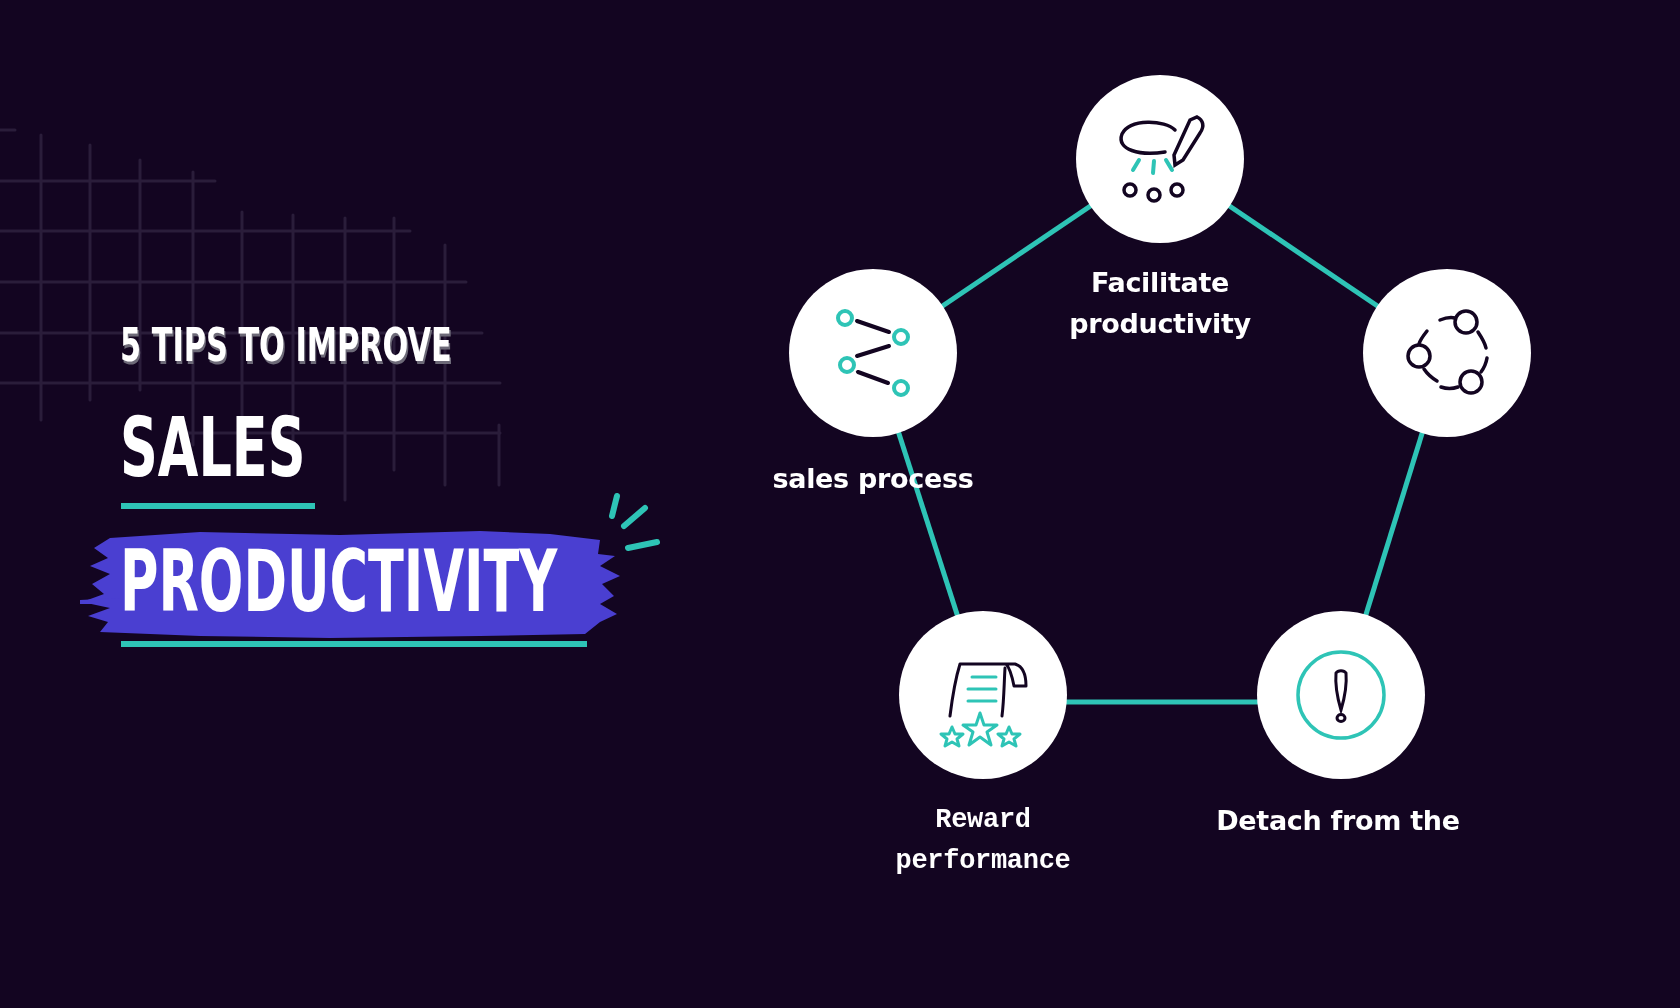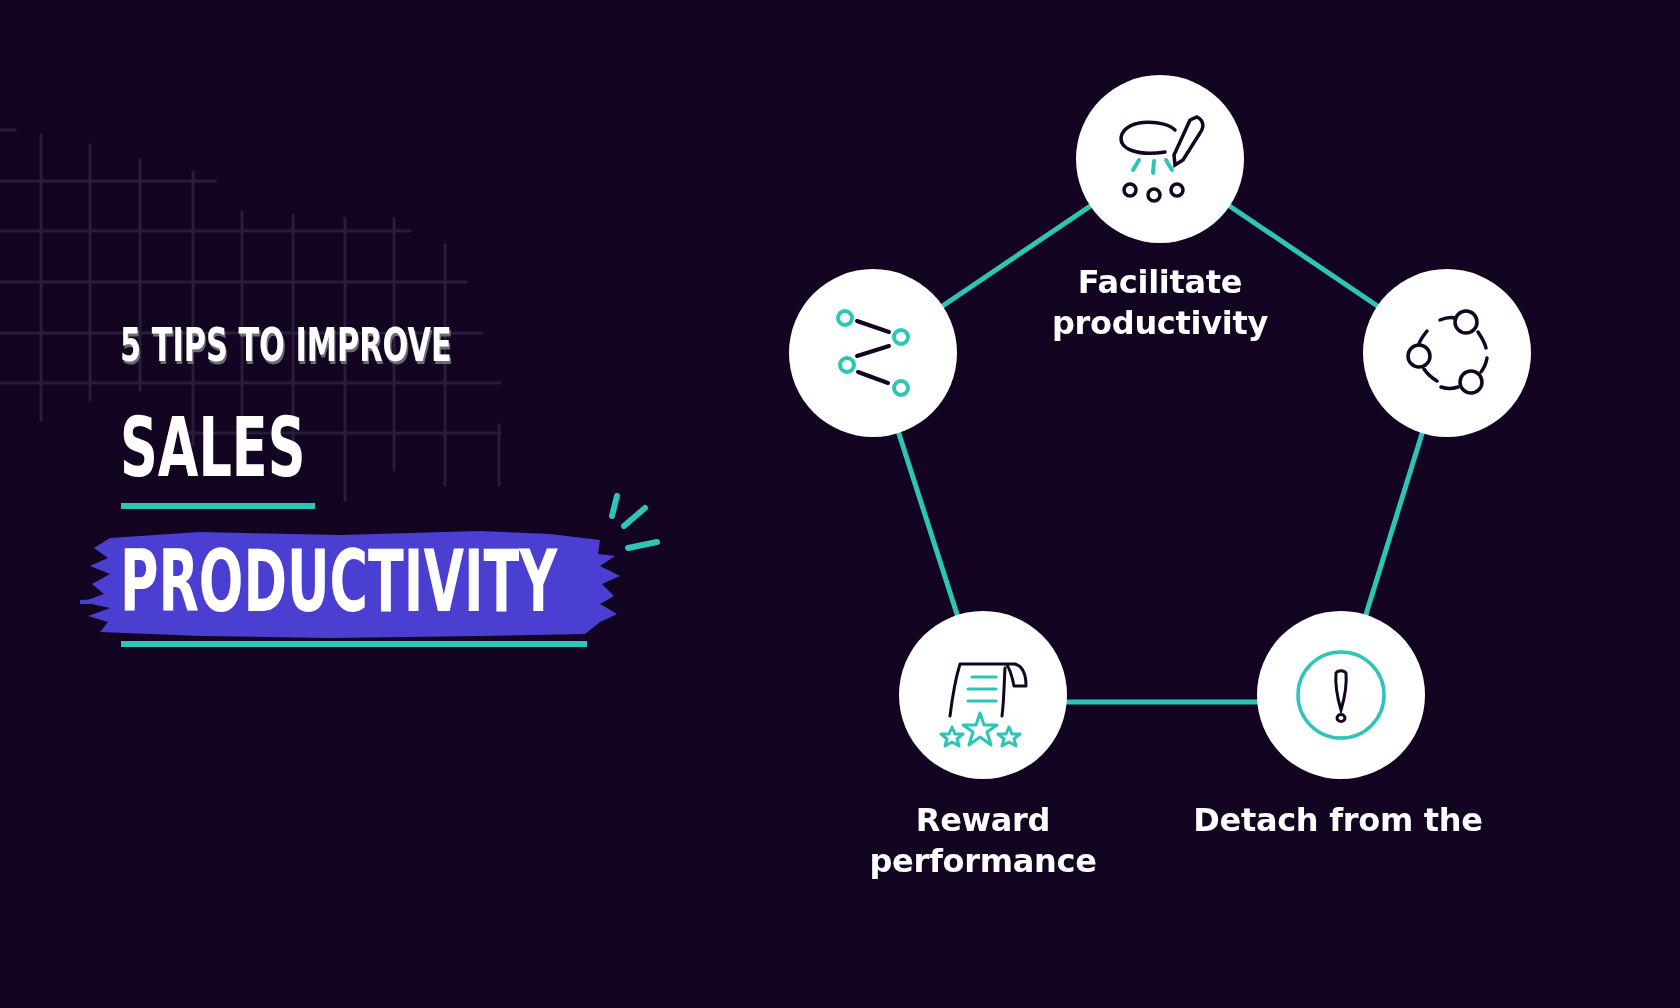--- a/index.html
+++ b/index.html
@@ -31,21 +31,21 @@
     top: 531px; font-size: 86px;
     transform: scaleX(0.61);
   }
   #prod-underline { left: 121px; top: 641px; width: 466px; height: 6px; background: #2ec4b6; }
   #sparkle { left: 600px; top: 486px; }
 
   #diagram { left: 0; top: 0; }
   .label {
     position: absolute; color: #ffffff; text-align: center;
     font-family: "DejaVu Sans", sans-serif; font-weight: bold;
-    font-size: 32px; line-height: 41px; white-space: nowrap;
+    font-size: 27px; line-height: 41px; white-space: nowrap;
     letter-spacing: -0.3px;
     transform: translateX(-50%);
   }
   .label div { display: block; }
 </style>
 </head>
 <body>
 
 <svg id="grid" class="abs" width="560" height="540" viewBox="0 0 560 540">
   <g stroke="#2a1d3a" stroke-width="3" stroke-linecap="round" fill="none">
@@ -157,18 +157,19 @@
 
 <div class="label" style="left:1160px; top:262px;">
   <div>Facilitate</div>
   <div>productivity</div>
 </div>
 <div class="label" style="left:1445px; top:458px;">
 </div>
 <div class="label" style="left:1338px; top:800px;">
   <div>Detach from the</div>
 </div>
-<div class="label" style="left:983px; top:800px;">
+<div class="label" style="left:983px; top:800px;font-family:Liberation Mono, monospace;">
   <div>Reward</div>
   <div>performance</div>
 </div>
 <div class="label" style="left:873px; top:458px;">
+  <div>sales process</div>
 </div>
 
 </body></html>

